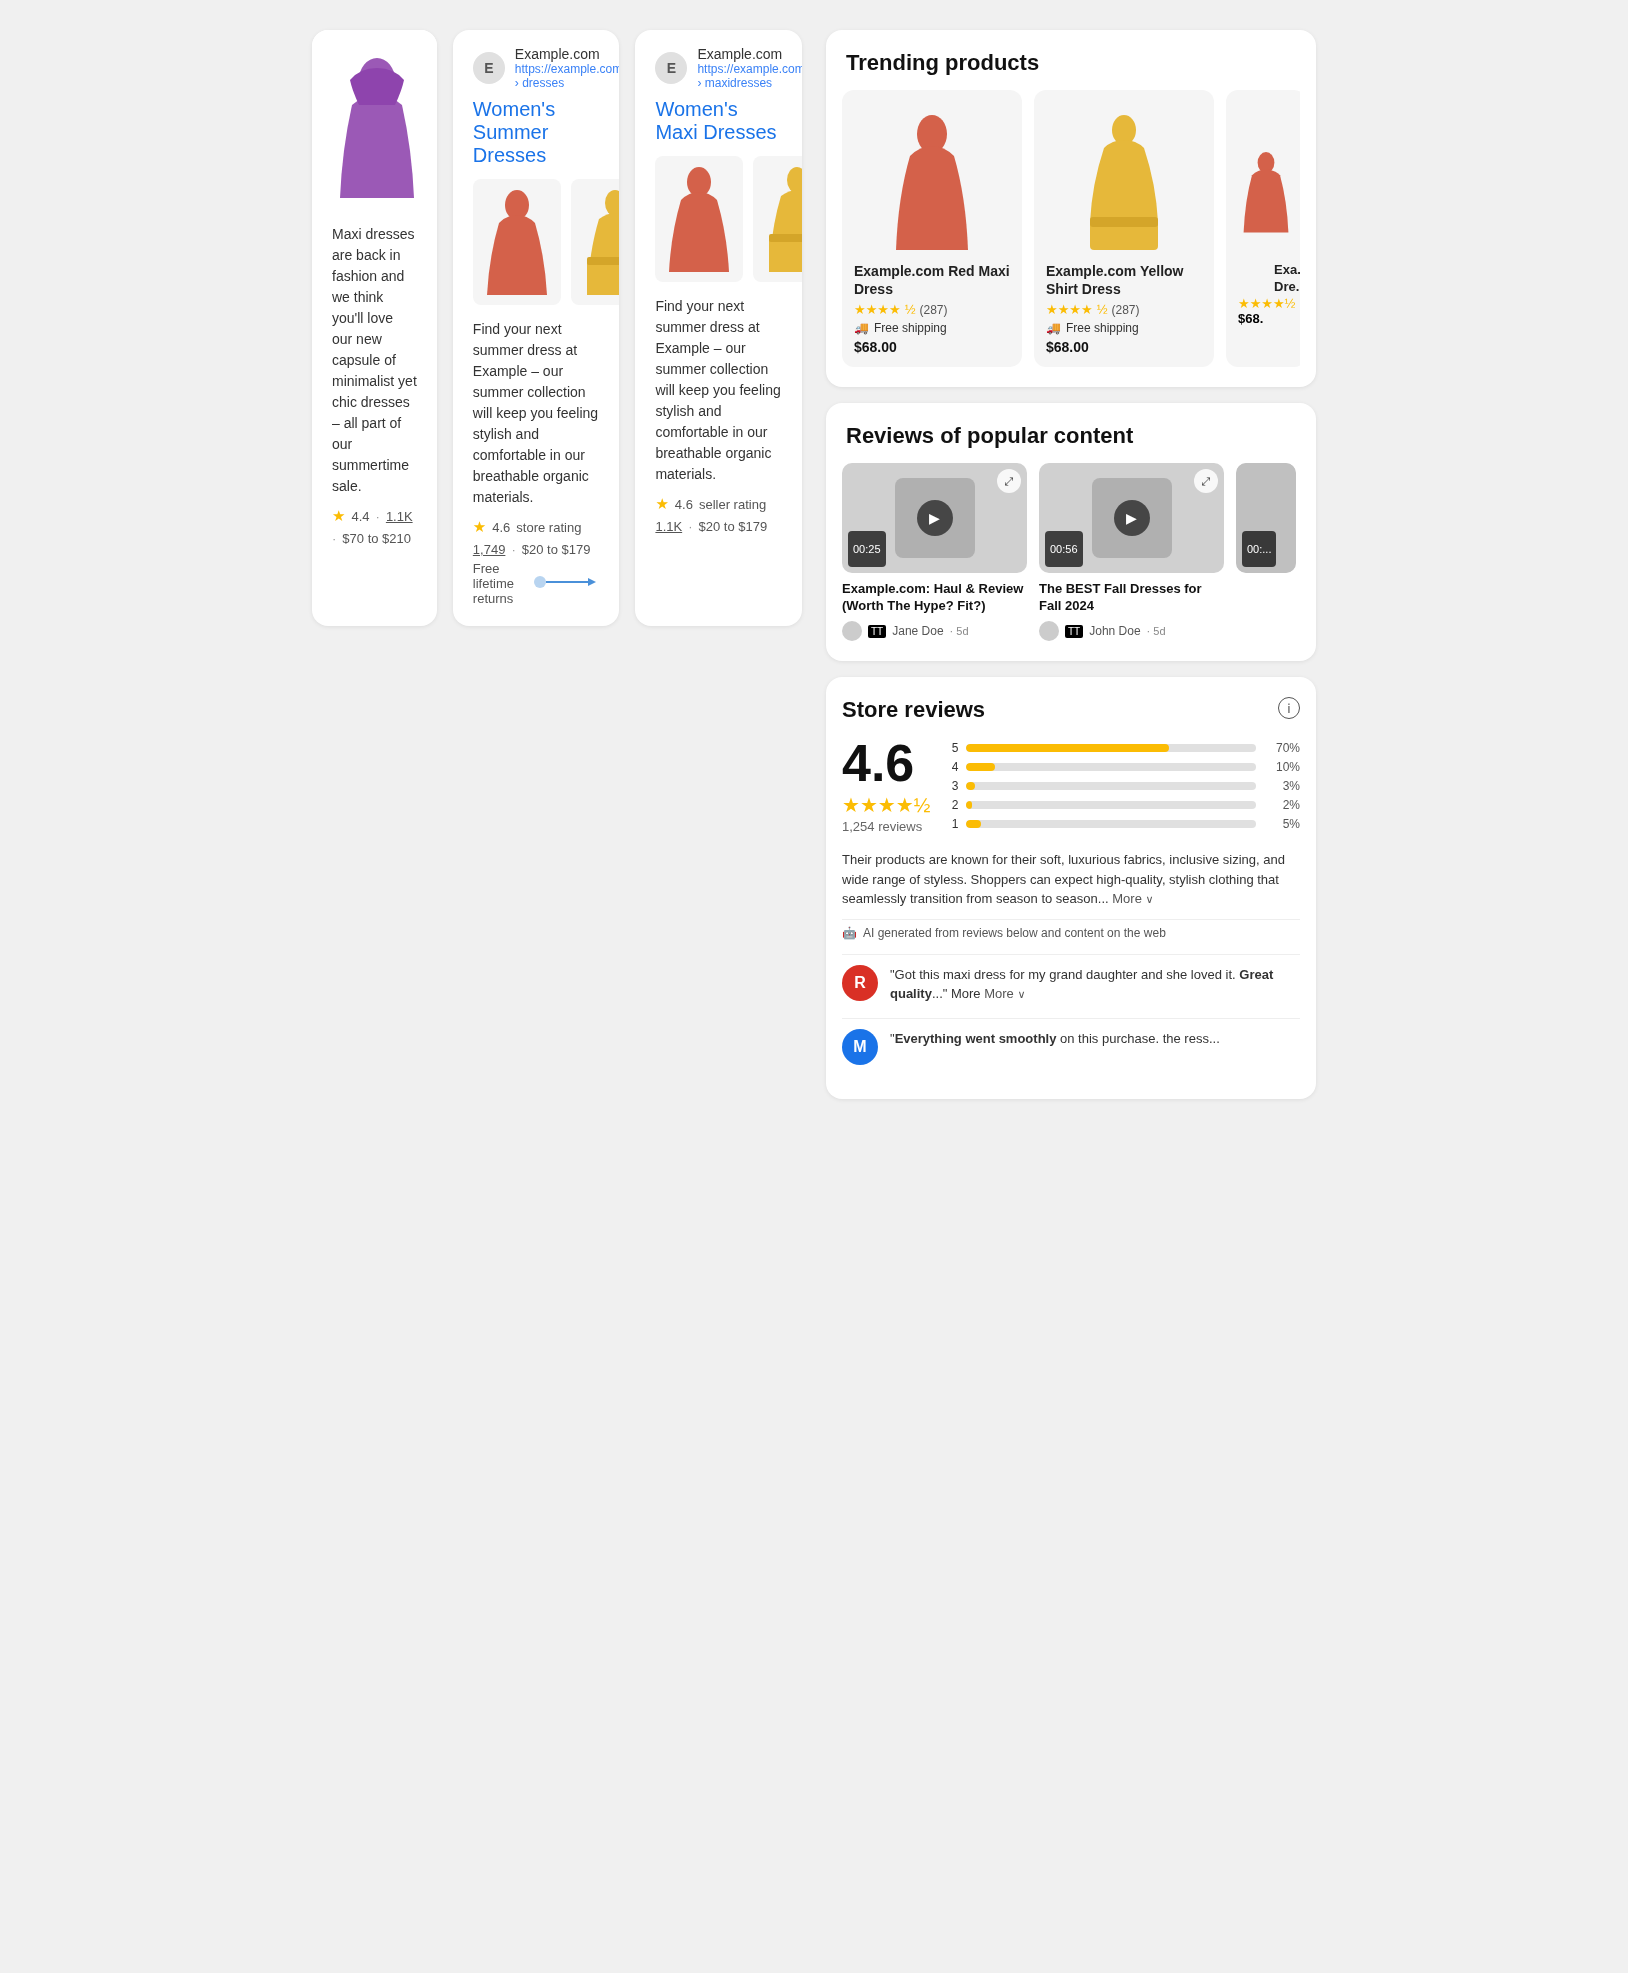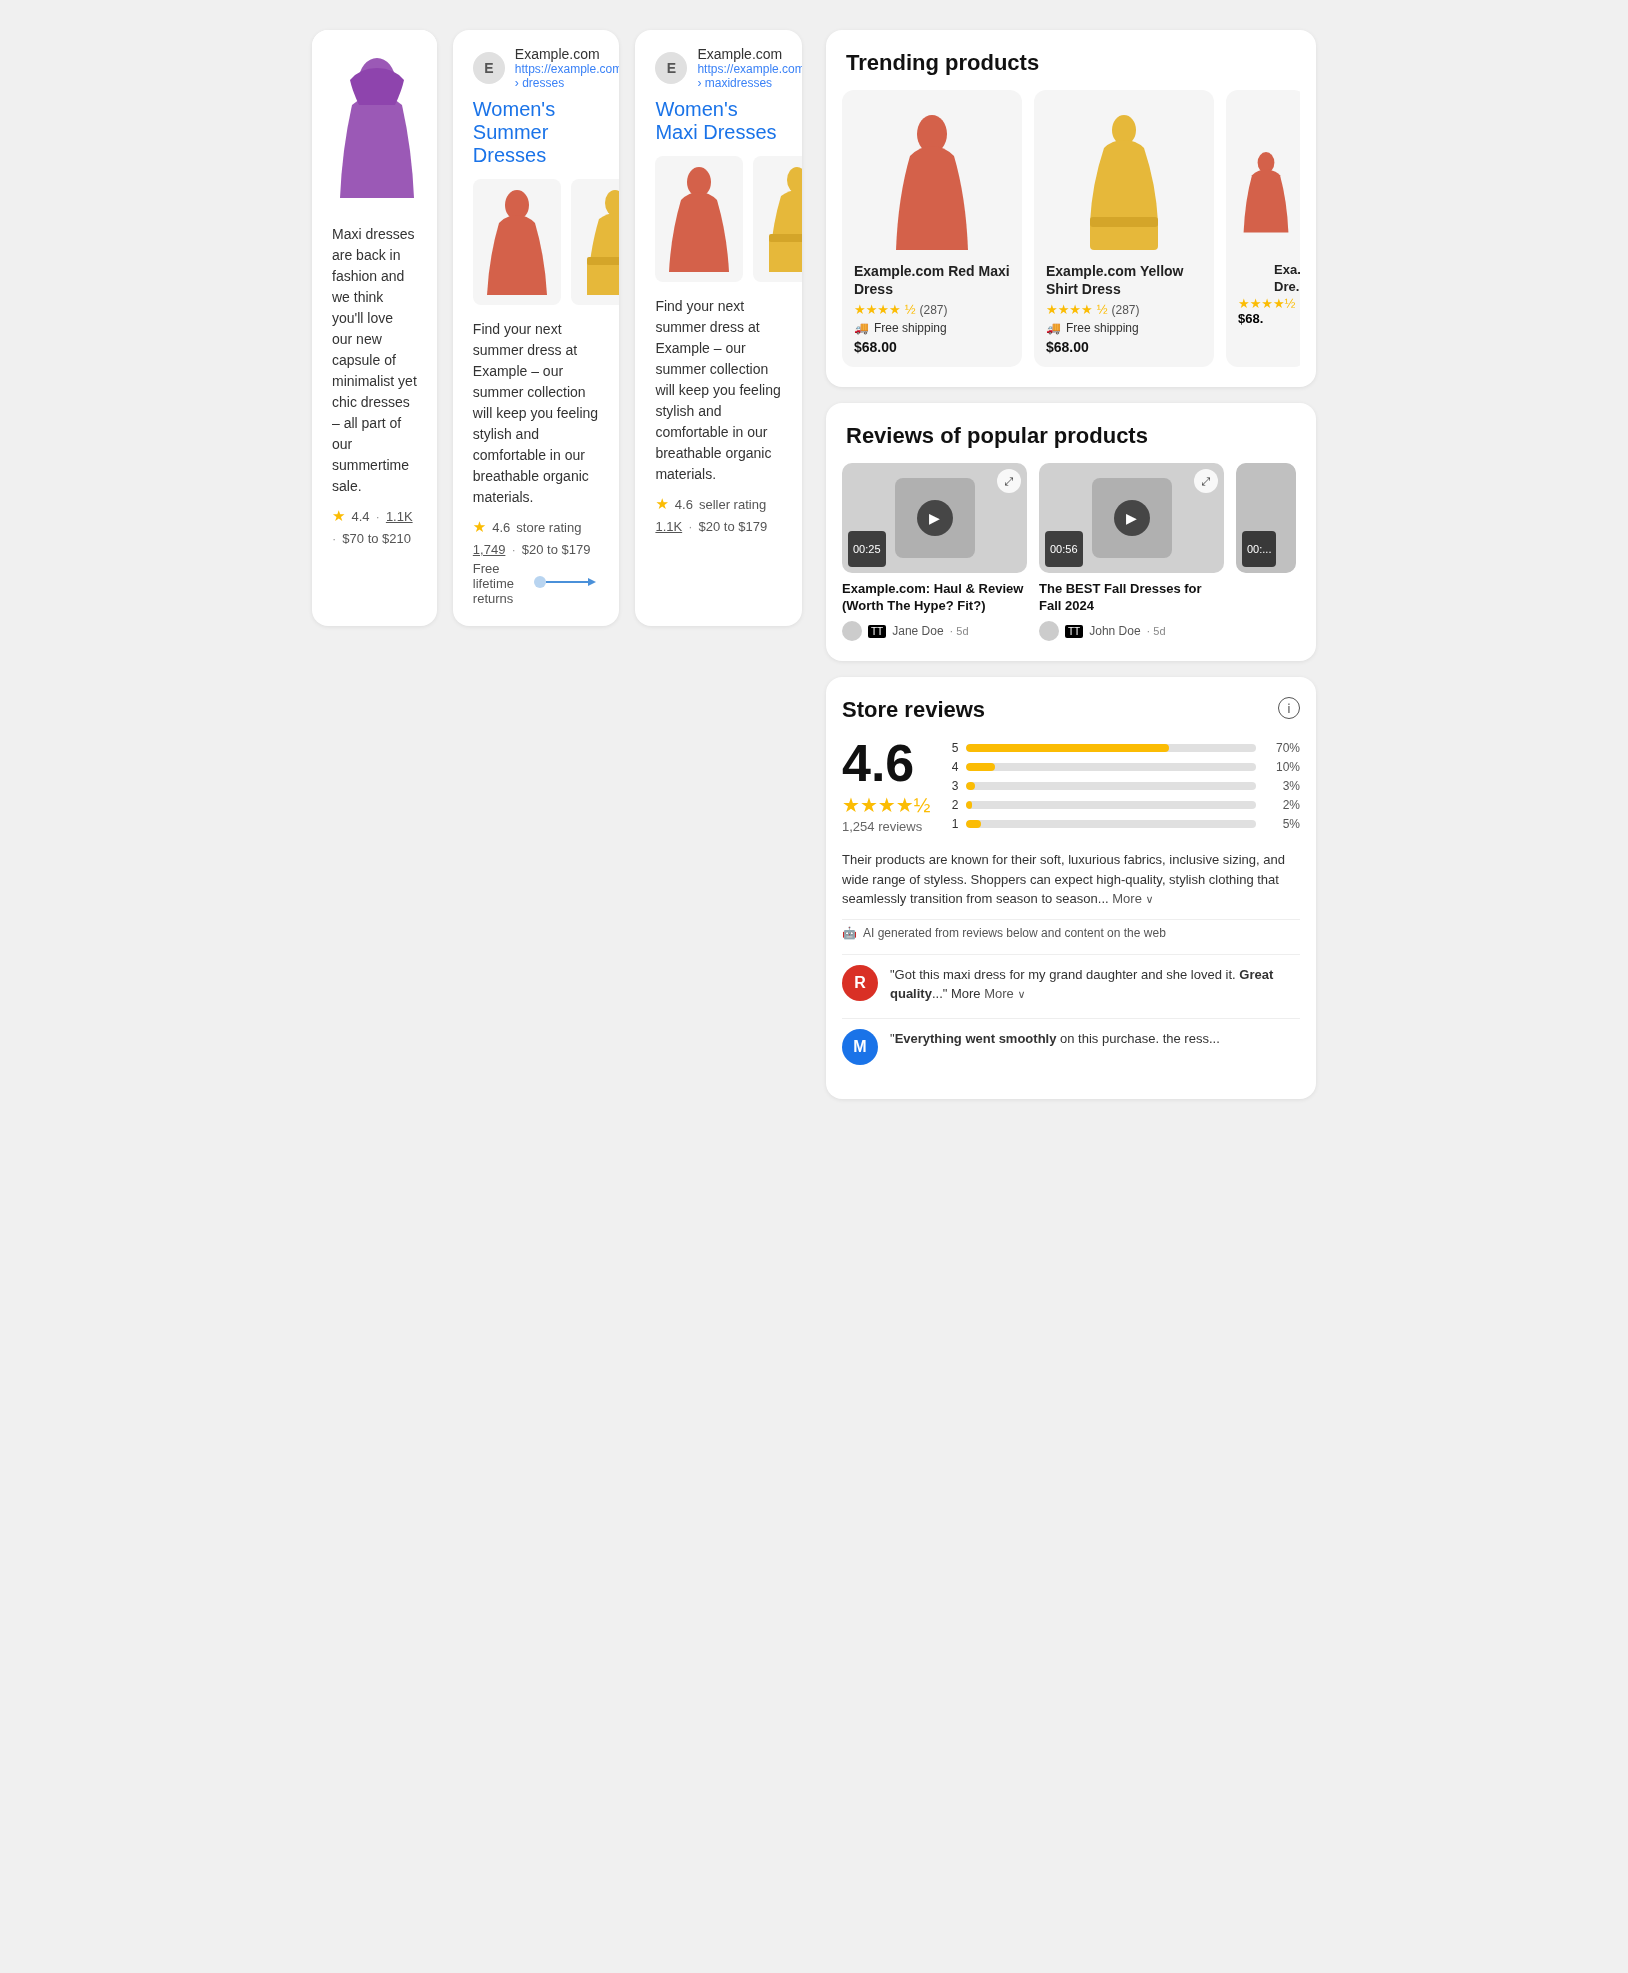--- a/index.html
+++ b/index.html
@@ -700,21 +700,21 @@
           </svg>
         </div>
         <div style="font-size:13px;font-weight:600;color:#222;line-height:1.3;margin-left:36px;">Exa...<br>Dre...</div>
         <div style="color:#fbbc04;font-size:13px;">★★★★½</div>
         <div style="font-size:13px;font-weight:600;">$68.</div>
       </div>
     </div>
   </div>
 
   <div class="reviews-card">
-    <div class="section-title">Reviews of popular products</div>
+    <div class="section-title">Reviews of popular content</div>
     <div class="video-scroll">
 
       <div class="video-item">
         <div class="video-thumbnail">
           <div class="video-thumbnail-inner">
             <div class="play-btn">▶</div>
           </div>
           <div class="video-duration">00:25</div>
           <div class="expand-btn">⤢</div>
         </div>

